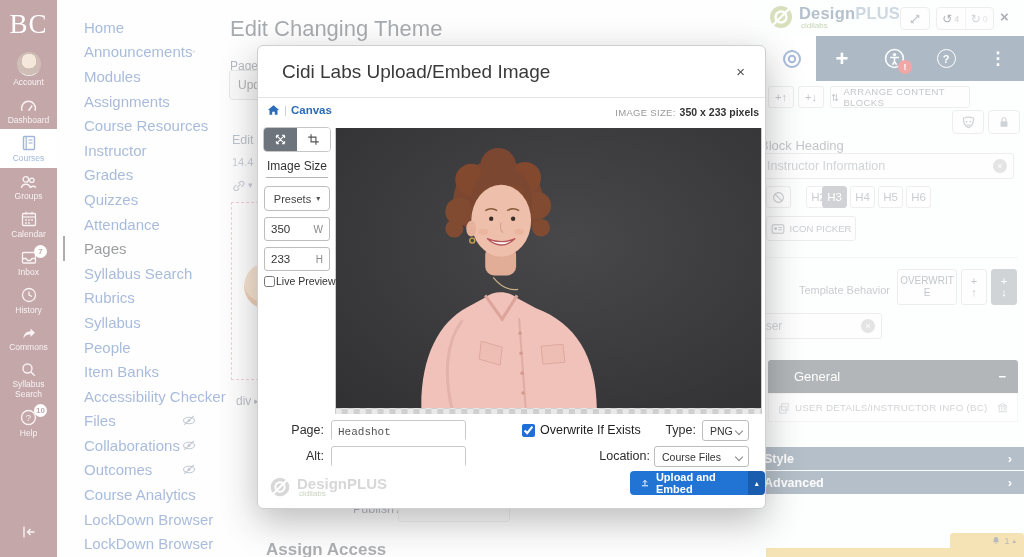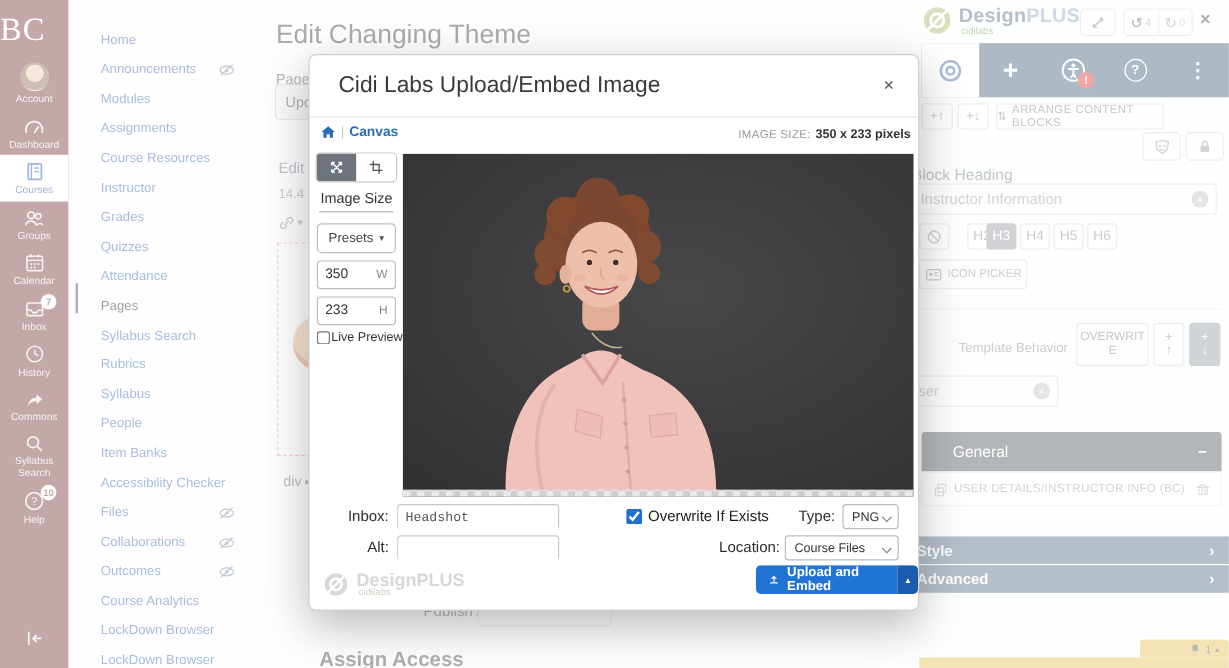--- a/index.html
+++ b/index.html
@@ -3,33 +3,33 @@
 <meta charset="utf-8">
 <style>
 *{box-sizing:border-box;margin:0;padding:0}
 html,body{width:1024px;height:557px;overflow:hidden}
 body{font-family:"Liberation Sans",sans-serif;background:#fff}
 .stage{position:relative;width:1024px;height:557px;background:#fdfdfd;overflow:hidden}
 .abs{position:absolute}
 svg{display:block}
 
 
-.gnav{position:absolute;left:0;top:0;width:57px;height:557px;background:#7a3c40;display:flex;flex-direction:column;color:#f2e4e4}
+.gnav{position:absolute;left:0;top:0;width:57px;height:557px;background:#7a3c40;display:flex;flex-direction:column;align-items:center;color:#f2e4e4}
 .gnav-logo{font-family:"Liberation Serif",serif;font-size:27px;color:#fff;margin:9px 0 7px;letter-spacing:1px}
 .gn-item{width:100%;padding:5px 0 4px;display:flex;flex-direction:column;align-items:center;gap:2px;position:relative;cursor:pointer}
 .gn-item .lbl{font-size:8.5px;line-height:9.5px;text-align:center;width:54px}
 .gn-item.active{background:#fff;color:#2b5da8}
 .gn-item.active svg *{stroke:#2b5da8}
 .gn-badge{position:absolute;top:1px;right:10px;background:#fff;color:#7a3c40;font-size:8px;font-weight:bold;min-width:13px;height:13px;border-radius:7px;display:flex;align-items:center;justify-content:center;padding:0 2px}
 .gn-avatar{width:24px;height:24px;border-radius:50%;background:radial-gradient(circle at 50% 38%,#e8c9b0 0 38%,#96705e 39% 72%,#ded6d0 73%)}
 .gn-collapse{margin-top:auto;margin-bottom:12px}
 
 
 .cnav{position:absolute;left:57px;top:15px;width:175px}
-.cn-item{height:24.6px;display:flex;align-items:flex-end;padding-left:27px;font-size:11px;color:#3f69b0;white-space:nowrap;cursor:pointer}
+.cn-item{height:24.6px;display:flex;align-items:center;padding-left:27px;font-size:15px;color:#3f69b0;white-space:nowrap;cursor:pointer}
 .cn-item.active{color:#1f2226;border-left:2px solid #4a4a4a;margin-left:6px;padding-left:19px}
 .cn-eye{margin-left:auto;margin-right:36px}
 
 
 .content-title{position:absolute;left:230px;top:16px;font-size:22px;color:#3f454d}
 .small-lbl{position:absolute;font-size:12px;color:#5a6472}
 .update-btn{position:absolute;left:229px;top:70px;width:58px;height:30px;border:1px solid #ccc;border-radius:4px;background:#f4f4f4;font-size:12px;color:#555;padding:0 8px;overflow:hidden;line-height:28px}
 .dash-box{position:absolute;left:231px;top:202px;width:48px;height:178px;border:1px dashed #e59aa5;background:#fff}
 .dash-box .ph-circle{position:absolute;left:12px;top:60px;width:46px;height:46px;border-radius:50%;background:radial-gradient(circle at 45% 40%,#f0c39a 0 55%,#dd9763 56%)}
 .publish-input{position:absolute;left:398px;top:494px;width:112px;height:28px;border:1px solid #d9dde3;border-radius:4px;background:#fcfcfd}
@@ -553,21 +553,21 @@
         <circle cx="156" cy="91" r="2.2" fill="#3a2c26"></circle>
           <circle cx="178" cy="91" r="2.2" fill="#3a2c26"></circle>
         <path d="M166 95 q-2 8 2 10" stroke="#d9a68f" stroke-width="1.3" fill="none"></path>
         <path d="M152 111 Q166 124 180 111 Q166 117 152 111 Z" fill="#fff" stroke="#b5575c" stroke-width="1.4"></path>
         <ellipse cx="148" cy="104" rx="5" ry="3" fill="#e8a894" opacity=".5"></ellipse>
           <ellipse cx="184" cy="104" rx="5" ry="3" fill="#e8a894" opacity=".5"></ellipse>
         <rect y="281" width="427" height="6" fill="url(#chk)"></rect>
       </svg>
     </div>
 
-    <div class="f-label" style="left:8px;top:377px;width:58px">Inbox:</div>
+    <div class="f-label" style="left:8px;top:377px;width:58px">Page:</div>
     <div class="f-input" style="left:73px;top:374px;width:135px">
       <input value="Headshot" style="">
     </div>
     <div class="f-label" style="left:8px;top:403px;width:58px">Alt:</div>
     <div class="f-input" style="left:73px;top:400px;width:135px">
       <input value="" style="">
     </div>
 
     <label class="ow-row">
       <input type="checkbox" checked="" style="width: 13px; height: 13px;">

